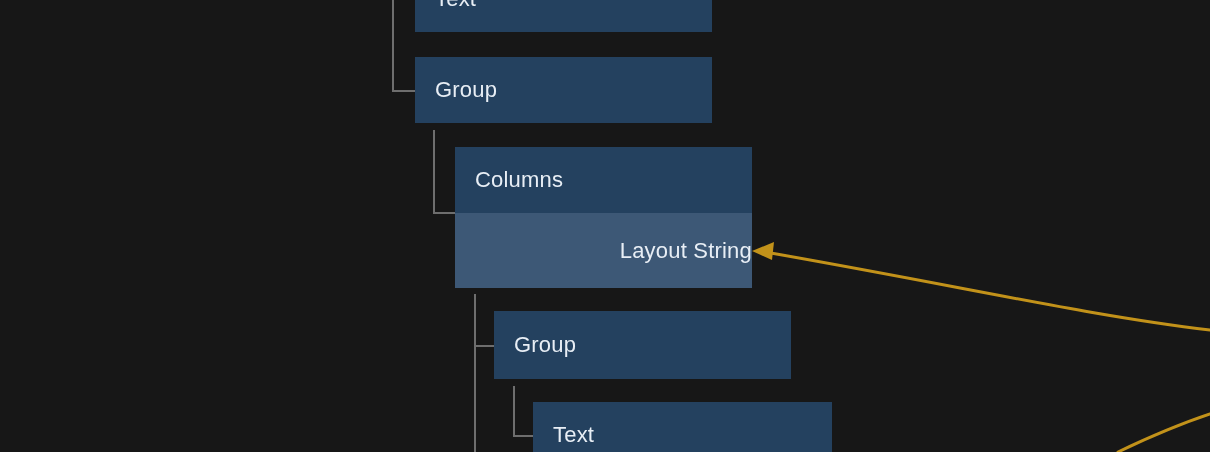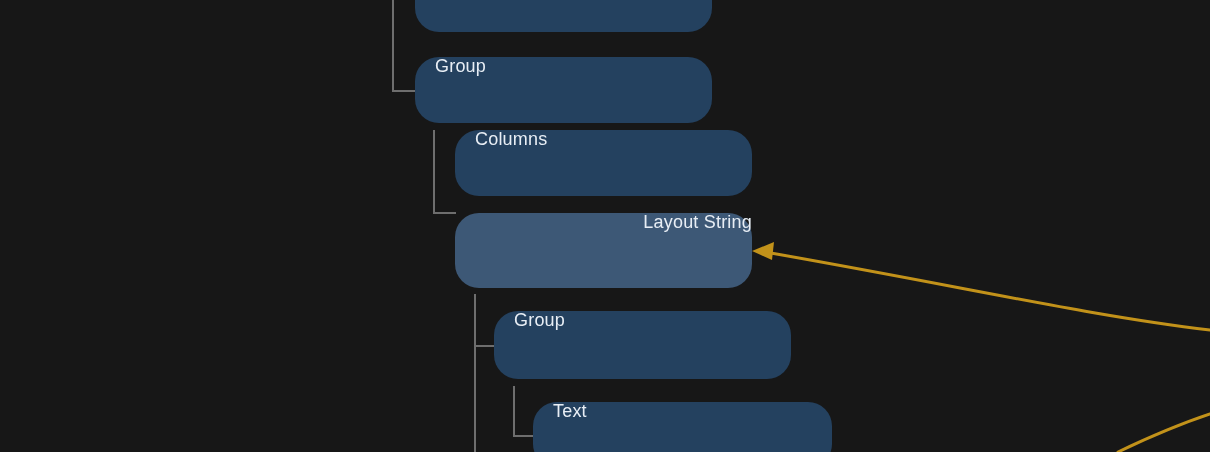--- a/index.html
+++ b/index.html
@@ -26,27 +26,26 @@
     background: #6e6e6e;
   }
   .conn-v { width: 2px; }
   .conn-h { height: 2px; }
 
   
   .node {
     position: absolute;
     box-sizing: border-box;
     display: flex;
-    align-items: flex-start;
+    align-items: center;
     color: #e8eef5;
-    font-size: 18px;
+    font-size: 22px;
     letter-spacing: 0.2px;
     line-height: 1;
     white-space: nowrap;
-    border-radius: 24px;
   }
   .node.kind-element {
     background: #24415f;
   }
   .node.kind-property {
     background: #3d5876;
   }
   .node.align-left {
     justify-content: flex-start;
     padding-left: 20px;
@@ -81,21 +80,21 @@
       <div class="conn conn-h" style="left: 513px; top: 435px; width: 21px; background: rgb(110, 110, 110);"></div>
     </div>
 
   <div id="nodes">
       <div class="node kind-element align-left" style="left: 415px; top: -34px; width: 297px; height: 66px; background: rgb(36, 65, 95); color: rgb(232, 238, 245);">
         <span>Text</span>
       </div>
       <div class="node kind-element align-left" style="left: 415px; top: 57px; width: 297px; height: 66px; background: rgb(36, 65, 95); color: rgb(232, 238, 245);">
         <span>Group</span>
       </div>
-      <div class="node kind-element align-left" style="left: 455px; top: 130px; width: 297px; height: 66px; background: rgb(36, 65, 95); color: rgb(232, 238, 245);">
+      <div class="node kind-element align-left" style="left: 455px; top: 147px; width: 297px; height: 66px; background: rgb(36, 65, 95); color: rgb(232, 238, 245);">
         <span>Columns</span>
       </div>
       <div class="node kind-property align-right" style="left: 455px; top: 213px; width: 297px; height: 75px; background: rgb(61, 88, 118); color: rgb(232, 238, 245);">
         <span>Layout String</span>
       </div>
       <div class="node kind-element align-left" style="left: 494px; top: 311px; width: 297px; height: 68px; background: rgb(36, 65, 95); color: rgb(232, 238, 245);">
         <span>Group</span>
       </div>
       <div class="node kind-element align-left" style="left: 533px; top: 402px; width: 299px; height: 66px; background: rgb(36, 65, 95); color: rgb(232, 238, 245);">
         <span>Text</span>

